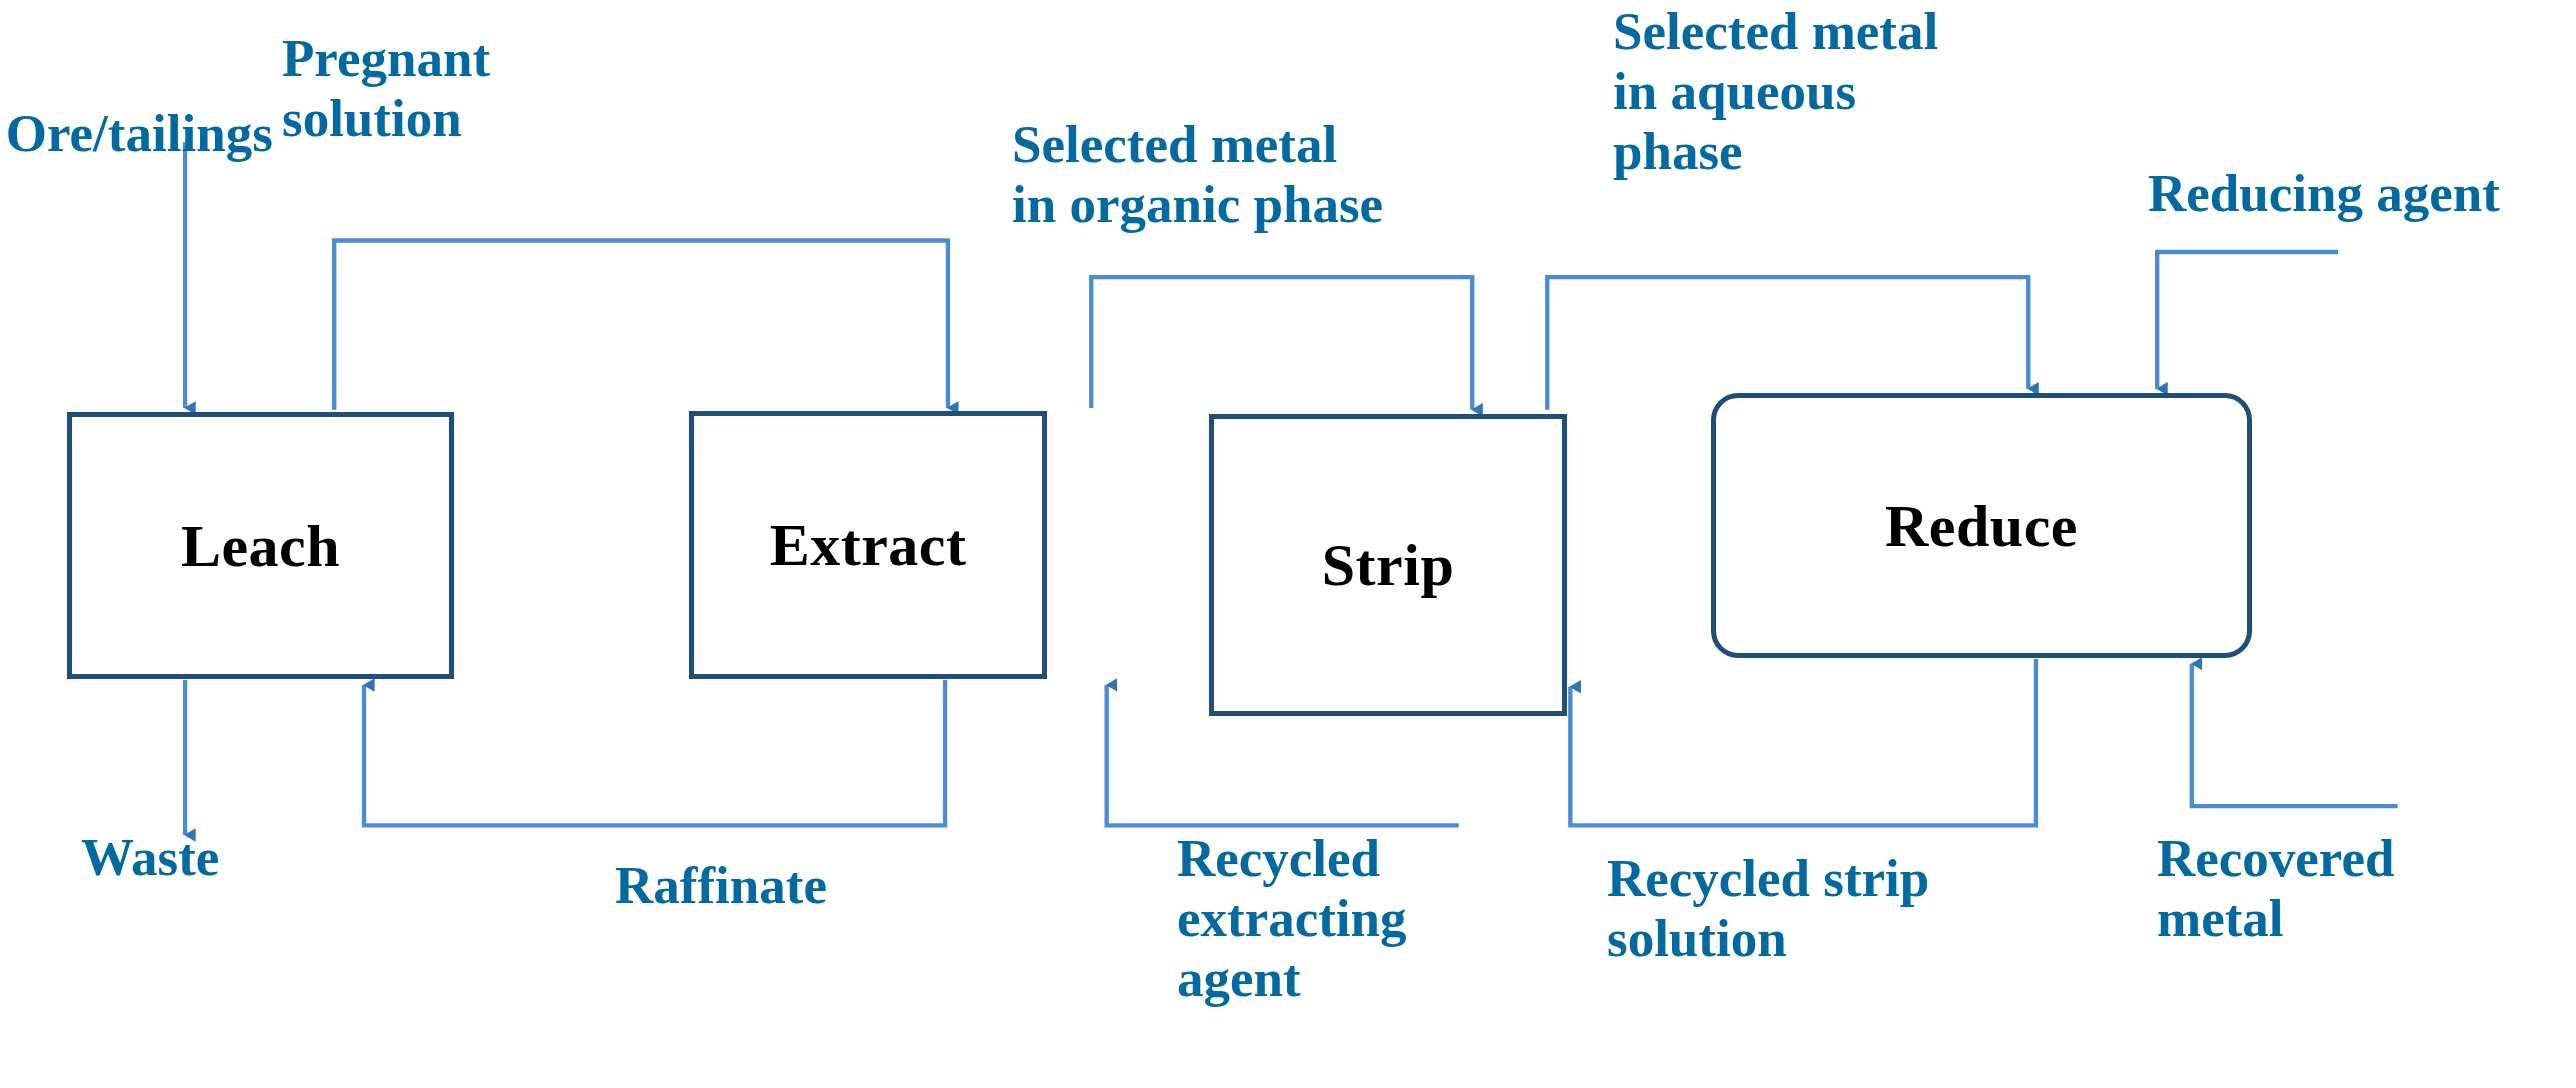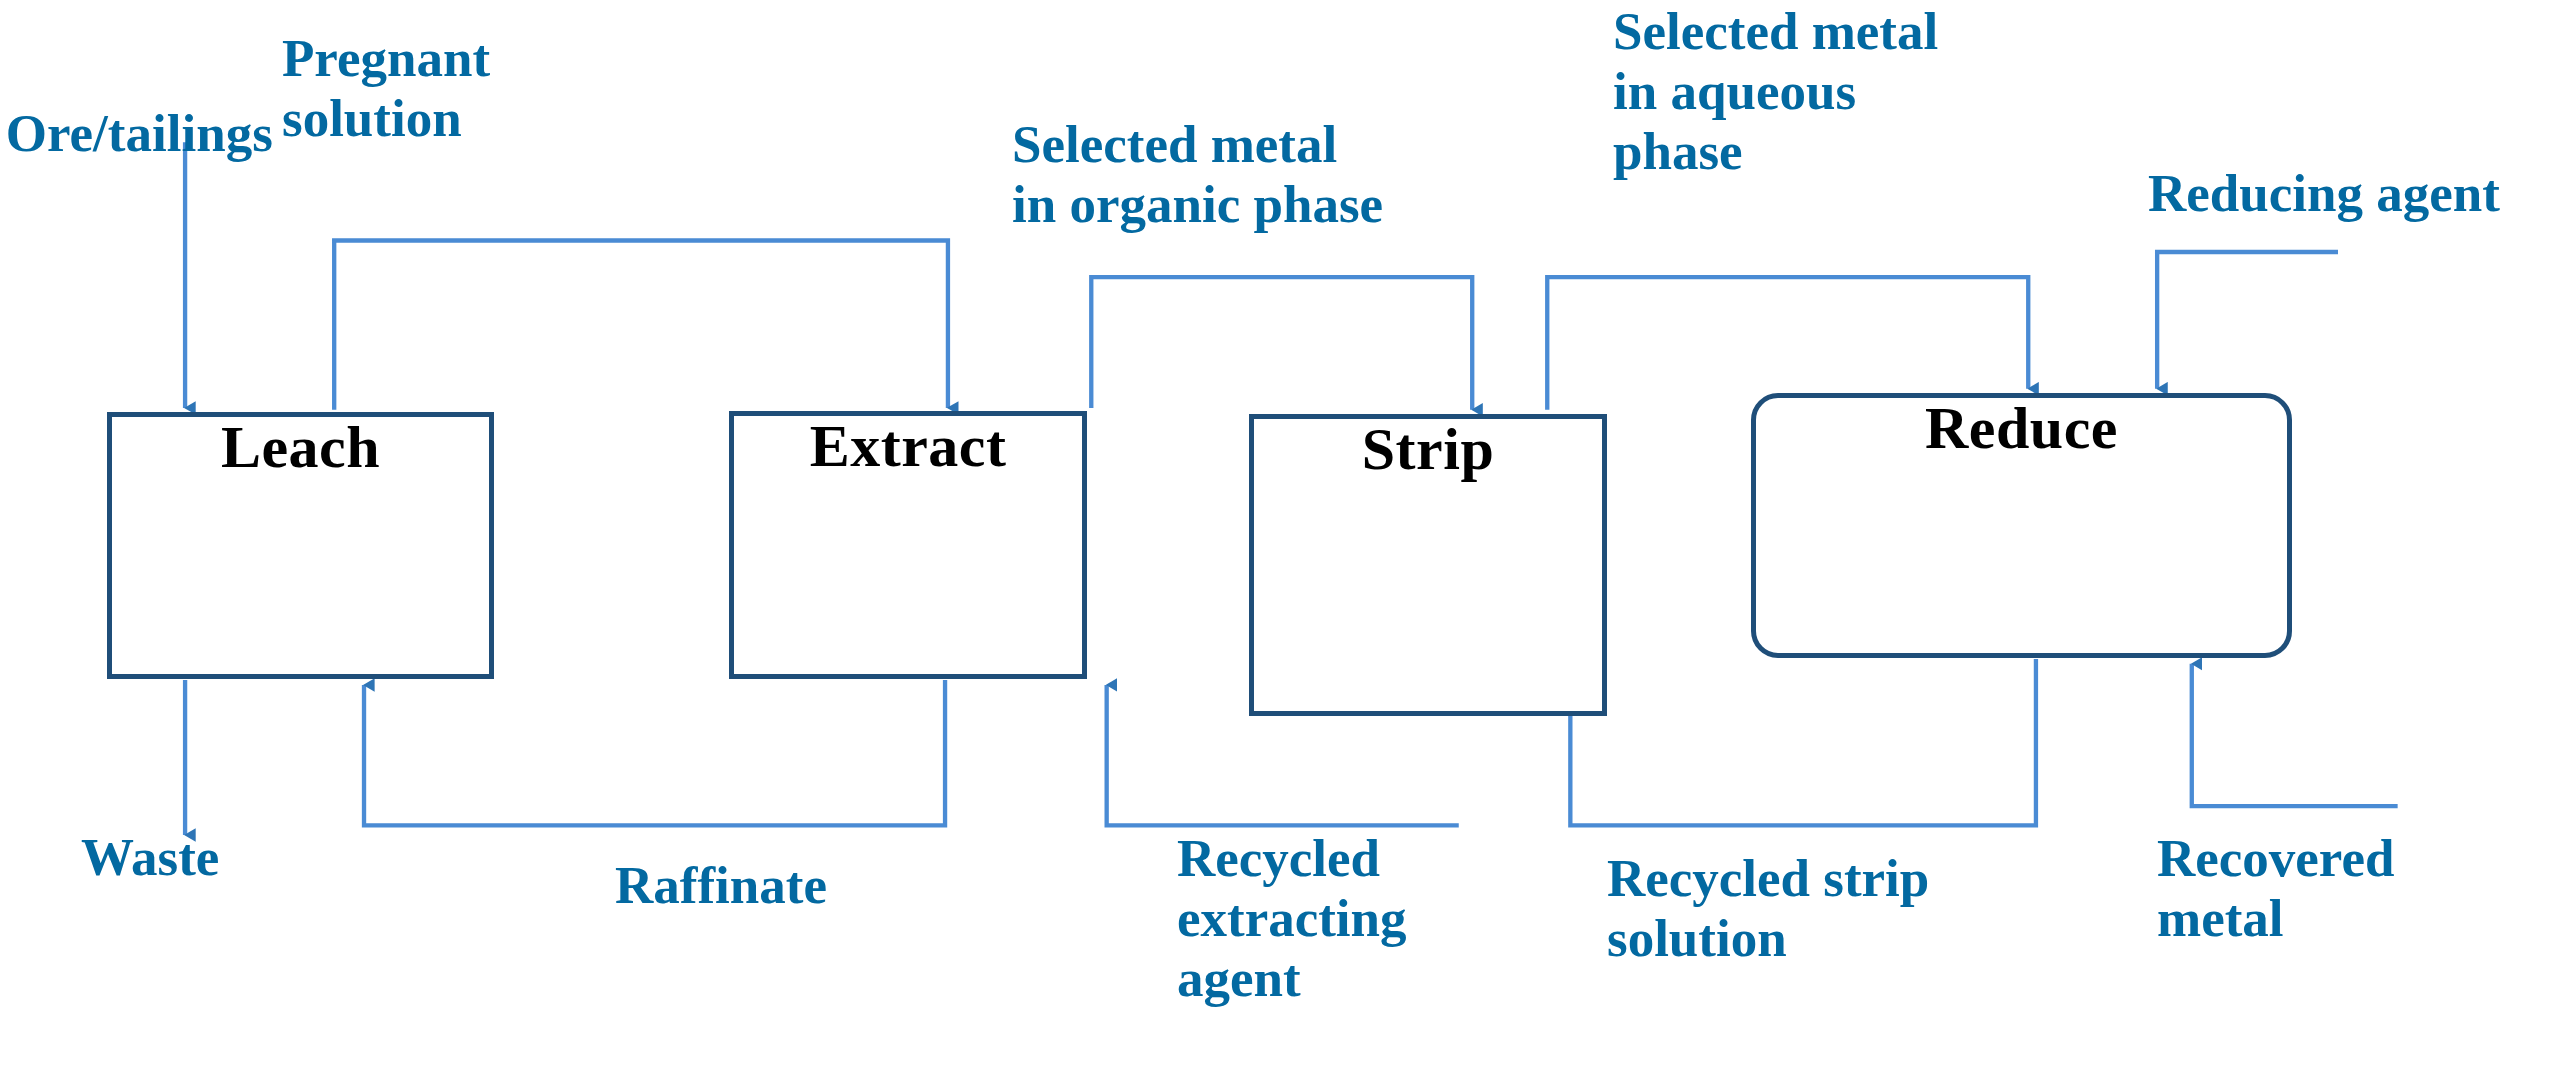--- a/index.html
+++ b/index.html
@@ -24,24 +24,23 @@
     top: 0;
     width: 2576px;
     height: 1088px;
   }
   .proc-box {
     position: absolute;
     box-sizing: border-box;
     background: #ffffff;
     border: 5.8px solid #1F4E79;
     display: flex;
-    align-items: flex-start;
+    align-items: center;
     justify-content: center;
     z-index: 3;
-    margin-left: 40px;
   }
   .proc-label {
     font-family: "Liberation Serif", "DejaVu Serif", serif;
     font-weight: bold;
     font-size: 60px;
     color: #000000;
     letter-spacing: 0.5px;
     line-height: 1;
     white-space: nowrap;
   }

